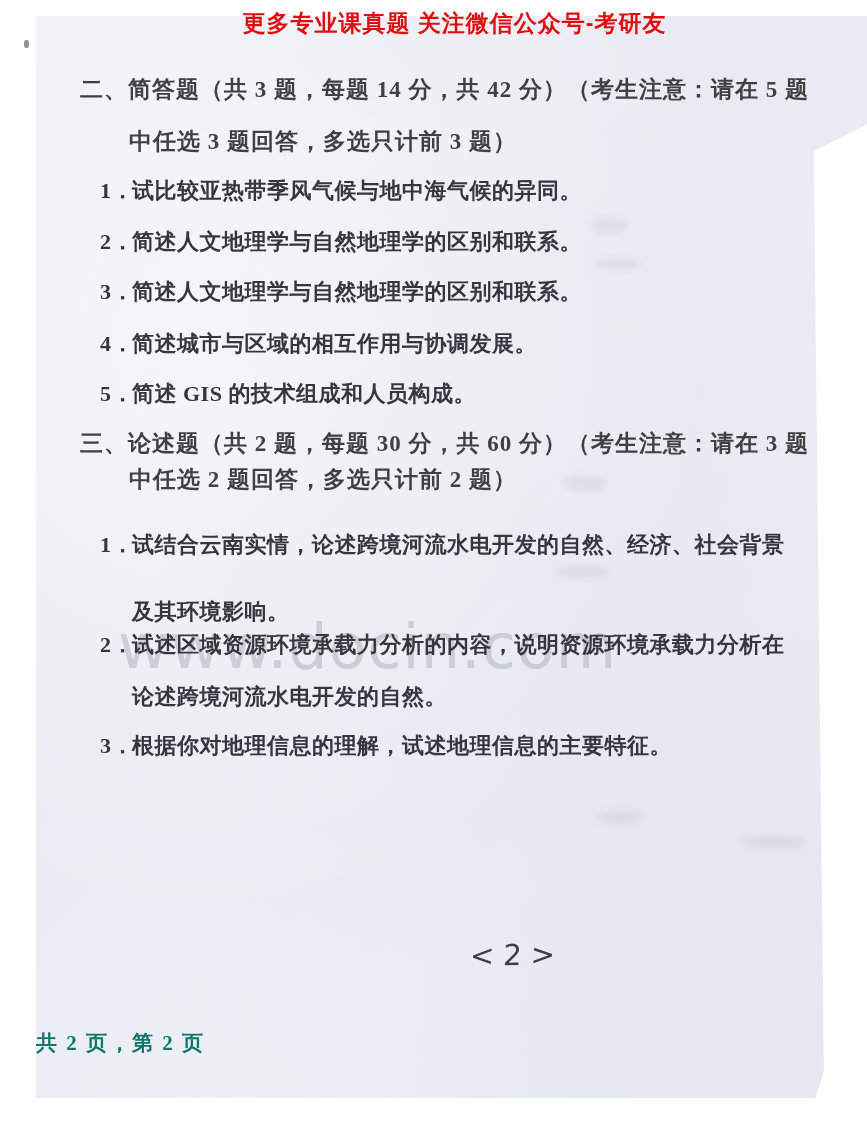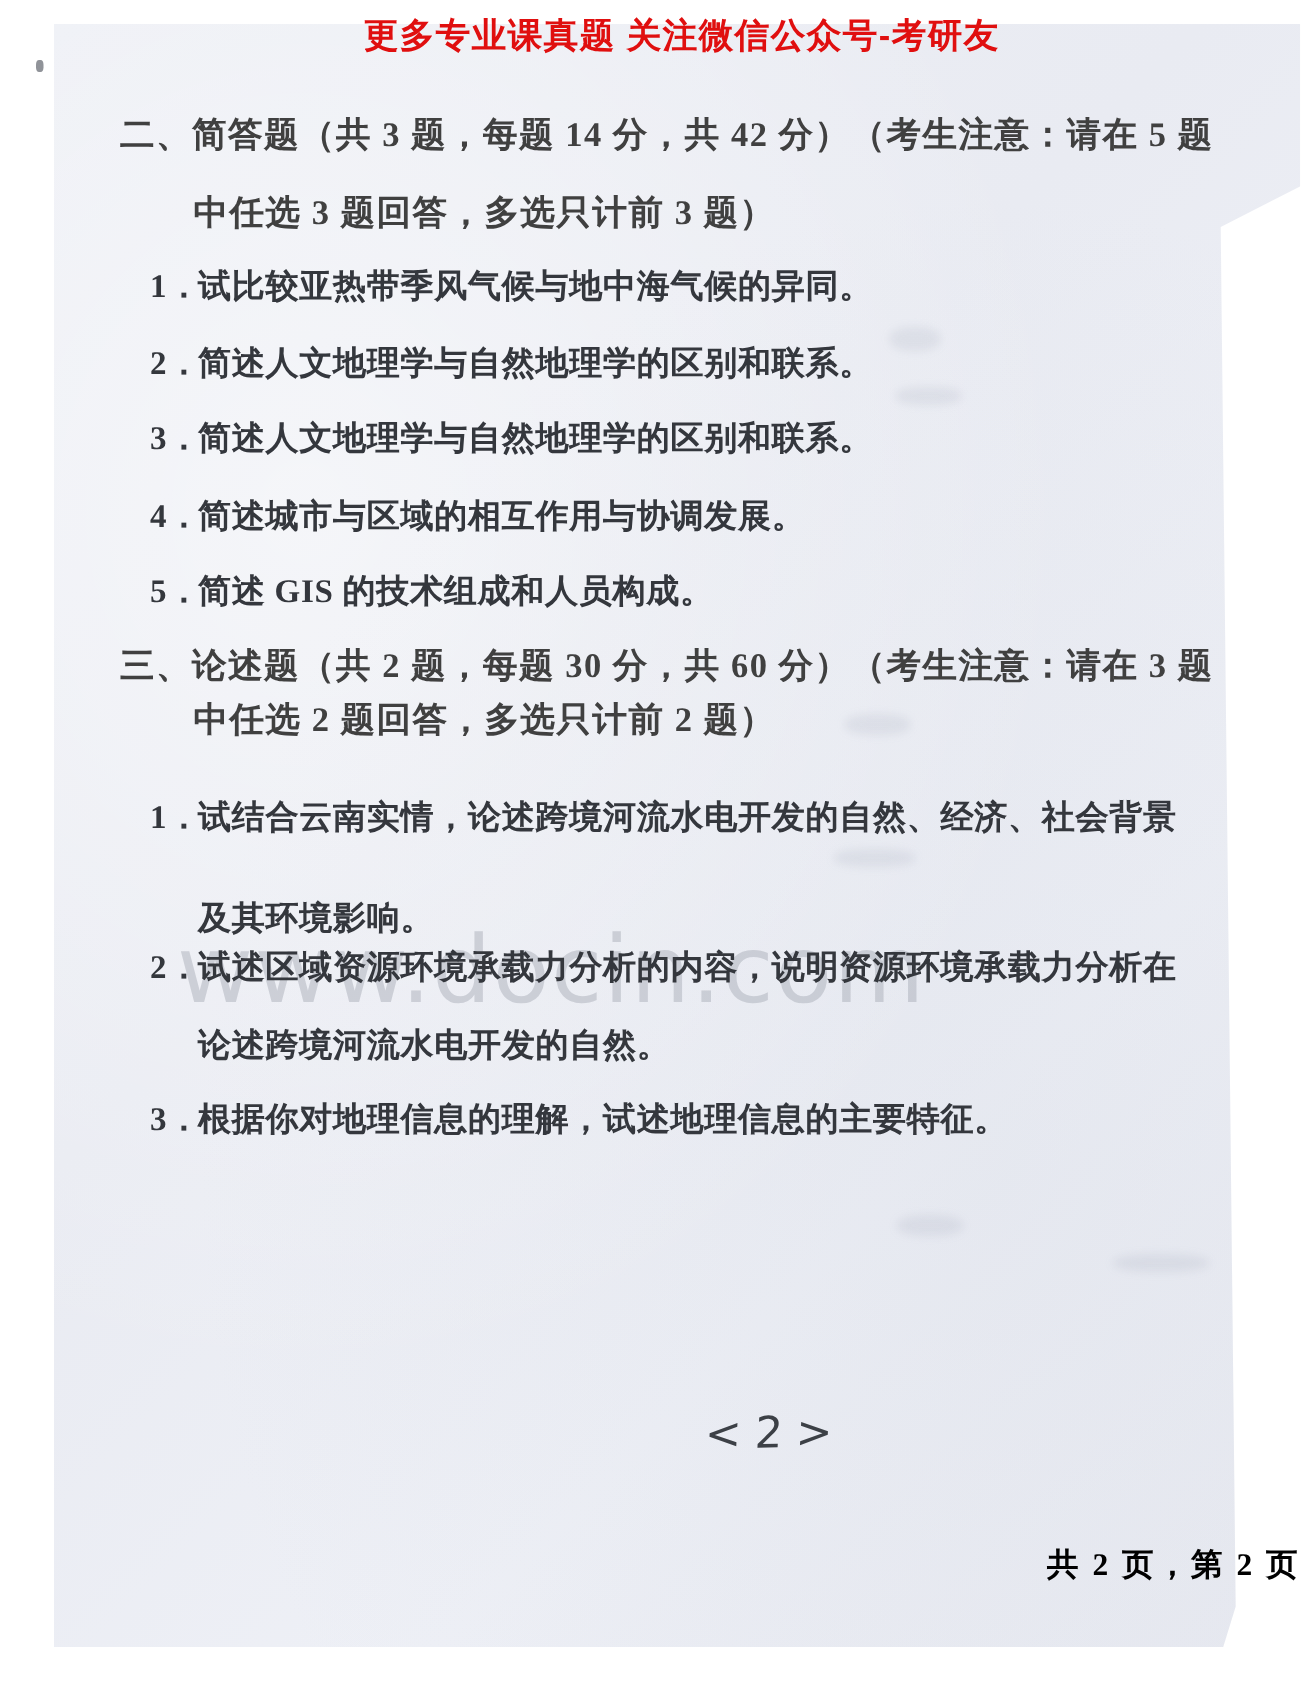--- a/index.html
+++ b/index.html
@@ -49,22 +49,22 @@
 
   .pagemark {
     position:absolute; left:470px; top:938px; z-index:2;
     font-family:"DejaVu Sans","Liberation Sans",sans-serif;
     font-size:29px; color:#3c4046; letter-spacing:9px;
     transform:skewX(-4deg) rotate(-1deg);
   }
 
   .footer {
     position:absolute; top:1029px; left:36px; right:0; z-index:2;
-    text-align:right;
-    font-size:21px; font-weight:bold; letter-spacing:2px; color:#000000;
+    text-align:left;
+    font-size:21px; font-weight:bold; letter-spacing:2px; color:#0f766e;
   }
 
   .smudge {
     position:absolute; z-index:1;
     background:rgba(125,135,158,0.12);
     filter:blur(3px); border-radius:45%;
   }
   .speck {
     position:absolute; z-index:2; width:5px; height:8px;
     background:rgba(70,75,85,0.6); filter:blur(0.5px);

